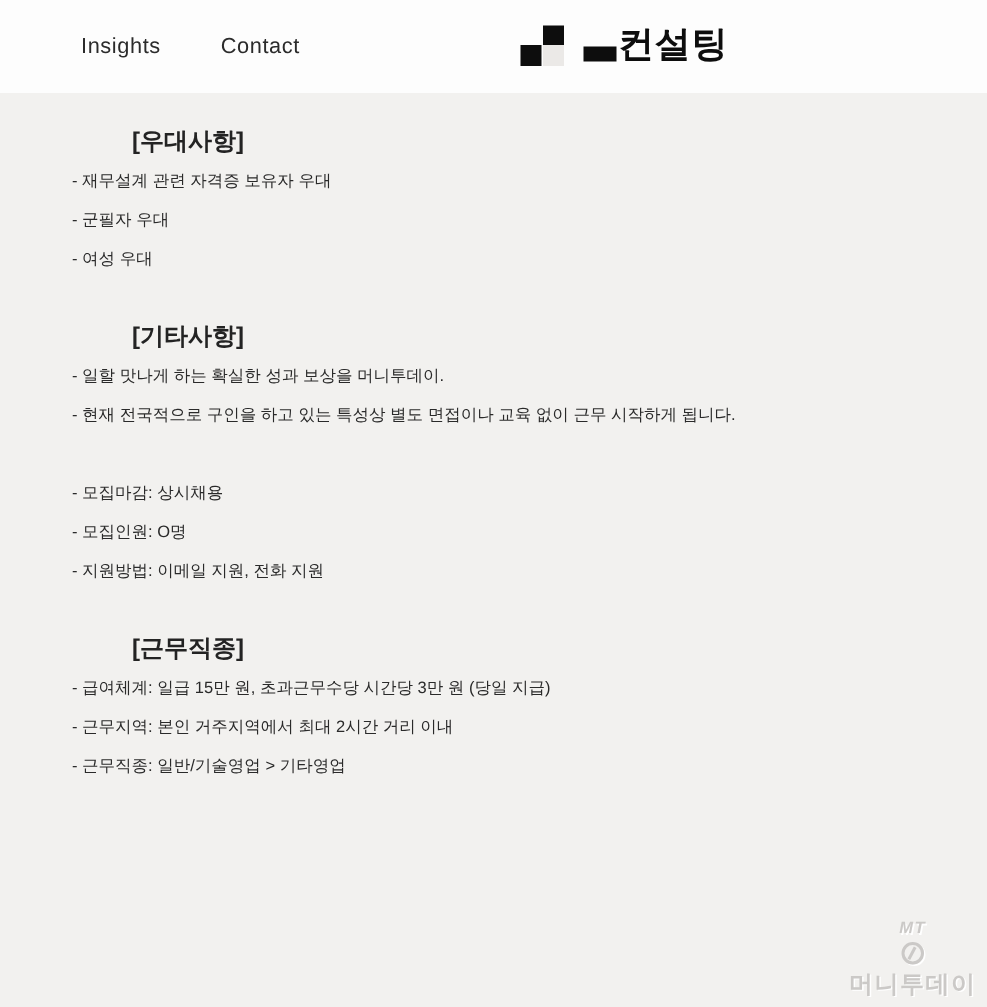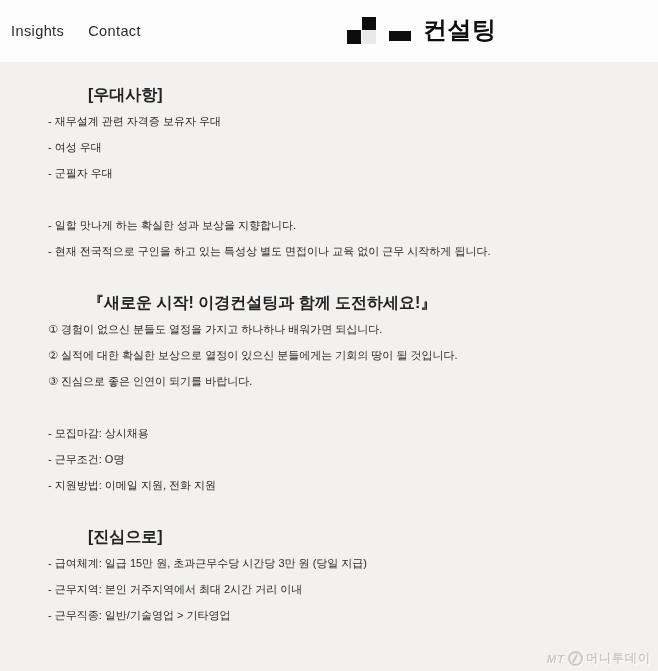--- a/index.html
+++ b/index.html
@@ -16,25 +16,26 @@
   
   .site-header {
     height: 62px;
     background: #fdfdfd;
     position: relative;
     display: flex;
     align-items: center;
   }
   .main-nav {
     display: flex;
-    gap: 24px;
+    gap: 40px;
     padding-left: 11px;
     font-size: 14.5px;
     letter-spacing: 0.4px;
     color: #2b2b2b;
+    margin-left: 43px;
   }
   .main-nav a {
     color: inherit;
     text-decoration: none;
     cursor: pointer;
   }
 
   
   .brand-logo {
     position: absolute;
@@ -61,21 +62,21 @@
     background: #0d0d0d;
     margin-left: 13px;
     margin-top: 12px;
     flex: 0 0 auto;
   }
   .logo-text {
     font-size: 24px;
     font-weight: 700;
     color: #0d0d0d;
     letter-spacing: 0.5px;
-    margin-left: 12px;
+    margin-left: 1px;
     line-height: 1;
   }
 
   
   .content {
     padding: 20px 0 0 48px;
   }
   .sec { margin: 0 0 26px 0; }
   .sec:last-child { margin-bottom: 0; }
   .sec-title {
@@ -99,20 +100,21 @@
   .watermark {
     position: absolute;
     right: 7px;
     bottom: 4px;
     display: flex;
     align-items: center;
     gap: 3px;
     color: #cbc9c7;
     text-shadow: 1px 1px 0 #ffffff;
     user-select: none;
+    flex-direction: column;
   }
   .wm-mt {
     font-style: italic;
     font-size: 11px;
     letter-spacing: 1px;
     font-weight: 700;
   }
   .wm-circle {
     display: inline-block;
     width: 11px;
@@ -126,21 +128,21 @@
     content: "";
     position: absolute;
     left: 4px;
     top: 1px;
     width: 2px;
     height: 9px;
     background: #cbc9c7;
     transform: rotate(28deg);
   }
   .wm-label {
-    font-size: 12px;
+    font-size: 16px;
     font-weight: 700;
     letter-spacing: 1px;
   }
 </style>
 </head>
 <body>
 
 <header class="site-header">
   <nav class="main-nav">
     <a>Insights</a>
@@ -155,44 +157,39 @@
     <span class="logo-bar"></span>
     <span class="logo-text">컨설팅</span>
   </div>
 </header>
 
 <main class="content">
   <div id="sections">
   <section class="sec">
     <h3 class="sec-title">[우대사항]</h3>
   <p class="line">- 재무설계 관련 자격증 보유자 우대</p>
+        <p class="line">- 군필자 우대</p>
         <p class="line">- 여성 우대</p>
-        <p class="line">- 군필자 우대</p>
       </section>
 
   <section class="sec">
-  <p class="line">- 일할 맛나게 하는 확실한 성과 보상을 지향합니다.</p>
+    <h3 class="sec-title">[기타사항]</h3>
+  <p class="line">- 일할 맛나게 하는 확실한 성과 보상을 머니투데이.</p>
         <p class="line">- 현재 전국적으로 구인을 하고 있는 특성상 별도 면접이나 교육 없이 근무 시작하게 됩니다.</p>
       </section>
 
-  <section class="sec">
-    <h3 class="sec-title">『새로운 시작! 이경컨설팅과 함께 도전하세요!』</h3>
-  <p class="line">① 경험이 없으신 분들도 열정을 가지고 하나하나 배워가면 되십니다.</p>
-        <p class="line">② 실적에 대한 확실한 보상으로 열정이 있으신 분들에게는 기회의 땅이 될 것입니다.</p>
-        <p class="line">③ 진심으로 좋은 인연이 되기를 바랍니다.</p>
-      </section>
 
   <section class="sec">
   <p class="line">- 모집마감: 상시채용</p>
-        <p class="line">- 근무조건: O명</p>
+        <p class="line">- 모집인원: O명</p>
         <p class="line">- 지원방법: 이메일 지원, 전화 지원</p>
       </section>
 
   <section class="sec">
-    <h3 class="sec-title">[진심으로]</h3>
+    <h3 class="sec-title">[근무직종]</h3>
   <p class="line">- 급여체계: 일급 15만 원, 초과근무수당 시간당 3만 원 (당일 지급)</p>
         <p class="line">- 근무지역: 본인 거주지역에서 최대 2시간 거리 이내</p>
         <p class="line">- 근무직종: 일반/기술영업 &gt; 기타영업</p>
       </section>
 </div>
 </main>
 
 <div class="watermark">
   <span class="wm-mt">MT</span>
   <span class="wm-circle"></span>

